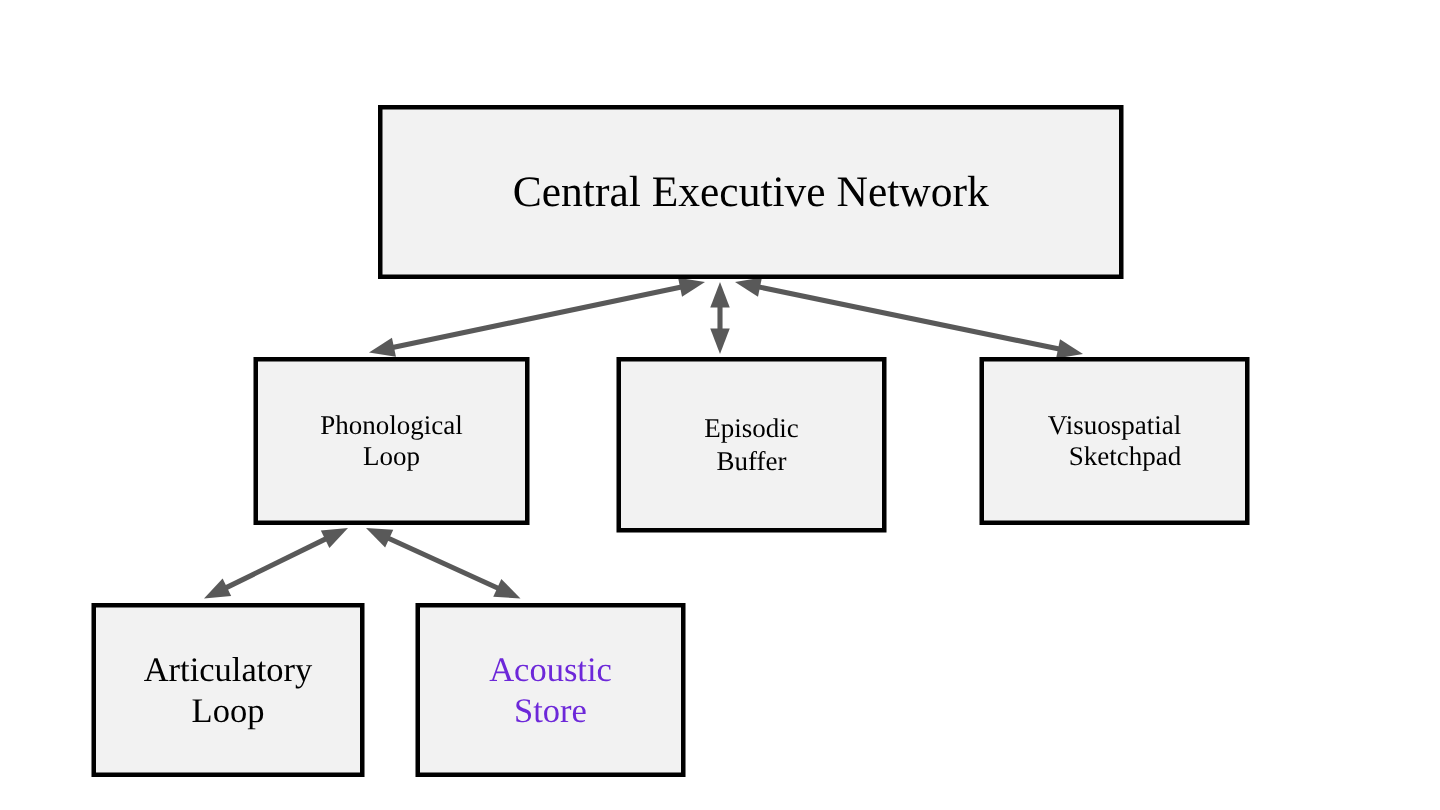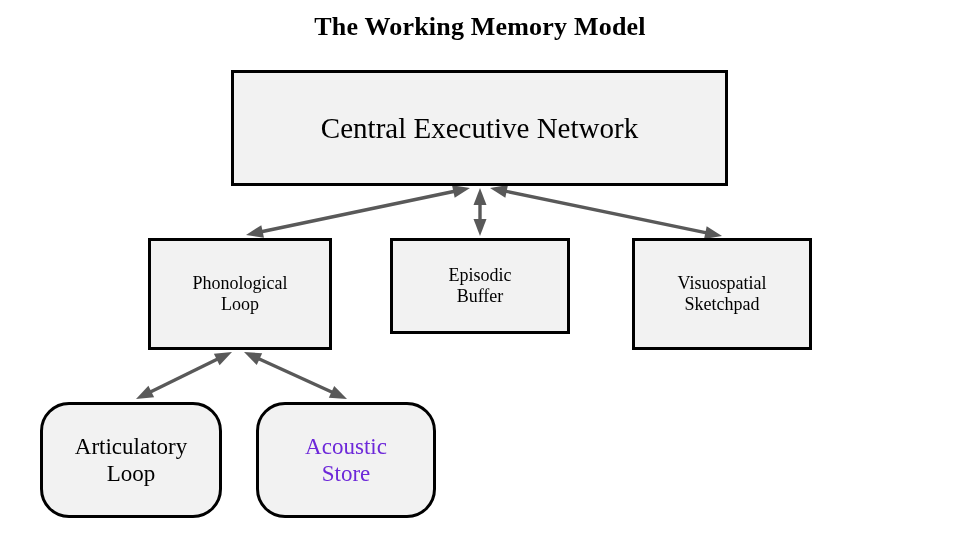--- a/index.html
+++ b/index.html
@@ -43,36 +43,36 @@
     border: 3px solid #000000;
     display: flex;
     align-items: center;
     justify-content: center;
     text-align: center;
     color: #000000;
     font-family: "Liberation Serif", "DejaVu Serif", serif;
     font-weight: normal;
     line-height: 1.18;
     z-index: 2;
+    margin-left: 21px;
   }
   .node-label {
     display: block;
     white-space: pre-line;
     padding: 0 6px;
   }
   .node-root  { font-size: 29px; }
   .node-mid   { font-size: 18px; }
-  .node-leaf  { font-size: 23px; border-radius: 29px; }
+  .node-leaf  { font-size: 23px; }
 </style>
 </head>
 <body>
 
 <div id="canvas">
 
-  <div id="title">The Working Memory Model</div>
 
   <svg id="edges" viewBox="0 0 960 540" xmlns="http://www.w3.org/2000/svg">
       <g>
         <line x1="458.2557364044022" y1="190.46419816514774" x2="257.7442635955978" y2="232.53580183485226" stroke="#595959" stroke-width="3.4"></line>
         <polygon points="246,235 261.3029327543085,225.14757648509192 263.9724807665518,237.87052871365614" fill="#595959"></polygon>
         <polygon points="470,188 454.6970672456915,197.85242351490808 452.0275192334482,185.12947128634386" fill="#595959"></polygon>
       </g>
       <g>
         <line x1="480" y1="200" x2="480" y2="224" stroke="#595959" stroke-width="3.4"></line>
         <polygon points="480,236 473.5,219 486.5,219" fill="#595959"></polygon>
@@ -96,25 +96,25 @@
     </svg>
 
   <div id="node-layer">
       <div class="node node-root" style="left: 231px; top: 70px; width: 497px; height: 116px; background: rgb(242, 242, 242); border-color: rgb(0, 0, 0); color: rgb(0, 0, 0);">
         <span class="node-label">Central Executive Network</span>
       </div>
       <div class="node node-mid" style="left: 148px; top: 238px; width: 184px; height: 112px; background: rgb(242, 242, 242); border-color: rgb(0, 0, 0); color: rgb(0, 0, 0);">
         <span class="node-label">Phonological
 Loop</span>
       </div>
-      <div class="node node-mid" style="left: 390px; top: 238px; width: 180px; height: 96px; background: rgb(242, 242, 242); border-color: rgb(0, 0, 0); color: rgb(0, 0, 0);">
+      <div class="node node-mid" style="left: 390px; top: 238px; width: 180px; height: 117px; background: rgb(242, 242, 242); border-color: rgb(0, 0, 0); color: rgb(0, 0, 0);">
         <span class="node-label">Episodic
 Buffer</span>
       </div>
-      <div class="node node-mid" style="left: 632px; top: 238px; width: 180px; height: 112px; background: rgb(242, 242, 242); border-color: rgb(0, 0, 0); color: rgb(0, 0, 0);">
+      <div class="node node-mid" style="left: 632px; top: 238px; width: 180px; height: 112px; background: rgb(242, 242, 242); border-color: rgb(0, 0, 0); color: rgb(0, 0, 0); text-align: right;">
         <span class="node-label">Visuospatial
 Sketchpad</span>
       </div>
       <div class="node node-leaf" style="left: 40px; top: 402px; width: 182px; height: 116px; background: rgb(242, 242, 242); border-color: rgb(0, 0, 0); color: rgb(0, 0, 0);">
         <span class="node-label">Articulatory
 Loop</span>
       </div>
       <div class="node node-leaf" style="left: 256px; top: 402px; width: 180px; height: 116px; background: rgb(242, 242, 242); border-color: rgb(0, 0, 0); color: #6d28d9;">
         <span class="node-label">Acoustic
 Store</span>

